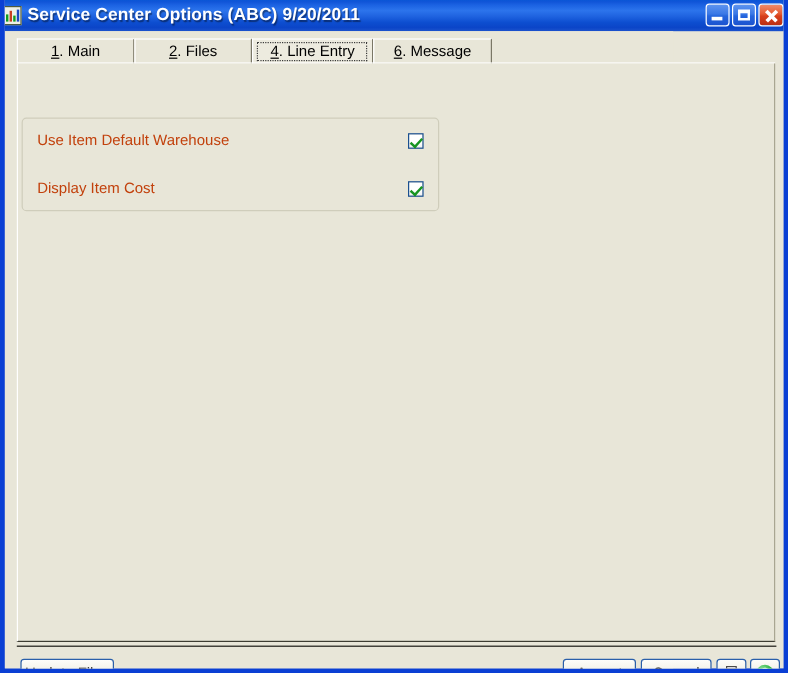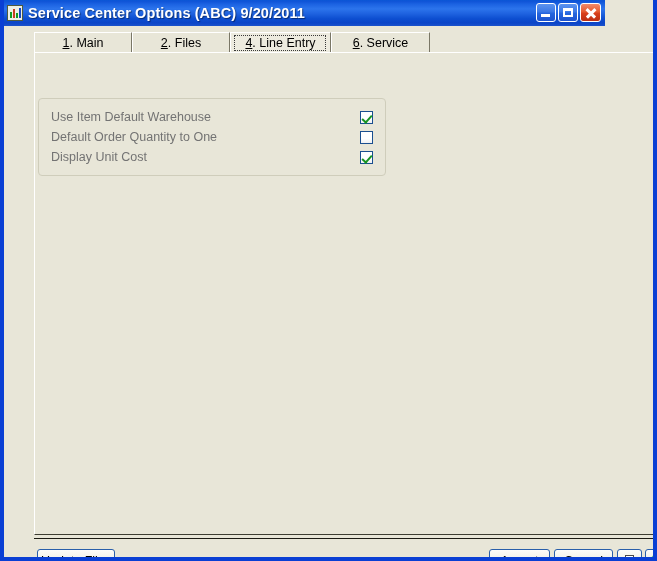--- a/index.html
+++ b/index.html
@@ -23,35 +23,35 @@
     border-right: 4px solid #0a3fd4;
     border-bottom: 4px solid #0a3fd4;
     overflow: hidden;
   }
 
   
   #titlebar {
     position: absolute;
     left: -4px;
     top: 0;
-    width: 605px;
+    width: 657px;
     height: 26px;
     background: linear-gradient(to bottom,
         #0a56d6 0%,
         #1055d8 6%,
         #1b62e2 16%,
         #2c74ec 34%,
         #1f63e0 52%,
         #0d4ed0 72%,
         #0b45c8 88%,
         #1b52cc 100%);
     display: flex;
     align-items: center;
     box-sizing: border-box;
-    padding-left: 7px;
+    padding-left: 2px;
   }
   #app-icon {
     width: 16px;
     height: 16px;
     position: relative;
     flex: 0 0 auto;
     margin-right: 5px;
     background: #eef0e6;
     border: 1px solid #4f5a3e;
     box-sizing: border-box;
@@ -125,21 +125,20 @@
   .wbtn .xr { transform: rotate(-45deg); }
 
   
   #client {
     position: absolute;
     left: 0;
     top: 26px;
     width: 557px;
     height: 531px;
     background: #e8e6d8;
-    margin-left: 20px;
   }
 
   
   #tabstrip {
     position: absolute;
     left: 10px;
     top: 5px;
     width: 632px;
     height: 22px;
     display: flex;
@@ -212,21 +211,21 @@
   .cbrow {
     position: absolute;
     left: 12px;
     right: 12px;
     height: 16px;
     display: flex;
     align-items: center;
   }
   .cbrow .lbl {
     font-size: 12.5px;
-    color: #737373;
+    color: #c2410c;
     white-space: nowrap;
     flex: 1 1 auto;
   }
   .checkbox {
     width: 13px;
     height: 13px;
     box-sizing: border-box;
     border: 1px solid #1a4f8f;
     background: linear-gradient(to bottom, #ffffff 0%, #ffffff 60%, #eef0f3 100%);
     position: relative;
@@ -328,38 +327,34 @@
           <span><span class="acc">1</span><span>. Main</span></span>
         </div>
         <div class="tab" style="width: 98px;">
           <span><span class="acc">2</span><span>. Files</span></span>
         </div>
         <div class="tab selected" style="width: 101px;">
           <span><span class="acc">4</span><span>. Line Entry</span></span>
           <span class="focusring"></span>
         </div>
         <div class="tab" style="width: 99px;">
-          <span><span class="acc">6</span><span>. Service</span></span>
+          <span><span class="acc">6</span><span>. Message</span></span>
         </div>
       </div>
     <div id="tab-underline"></div>
 
     <div id="tabpanel">
 
       <div id="optiongroup">
           <div class="cbrow" style="top: 10px;">
             <span class="lbl">Use Item Default Warehouse</span>
             <span class="checkbox checked"></span>
           </div>
-          <div class="cbrow" style="top: 30px;">
-            <span class="lbl">Default Order Quantity to One</span>
-            <span class="checkbox"></span>
-          </div>
           <div class="cbrow" style="top: 50px;">
-            <span class="lbl">Display Unit Cost</span>
+            <span class="lbl">Display Item Cost</span>
             <span class="checkbox checked"></span>
           </div>
         </div>
 
     </div>
 
     <div id="separator"></div>
 
     <div class="btn" id="btn-update">
       <span class="acc">U</span>

